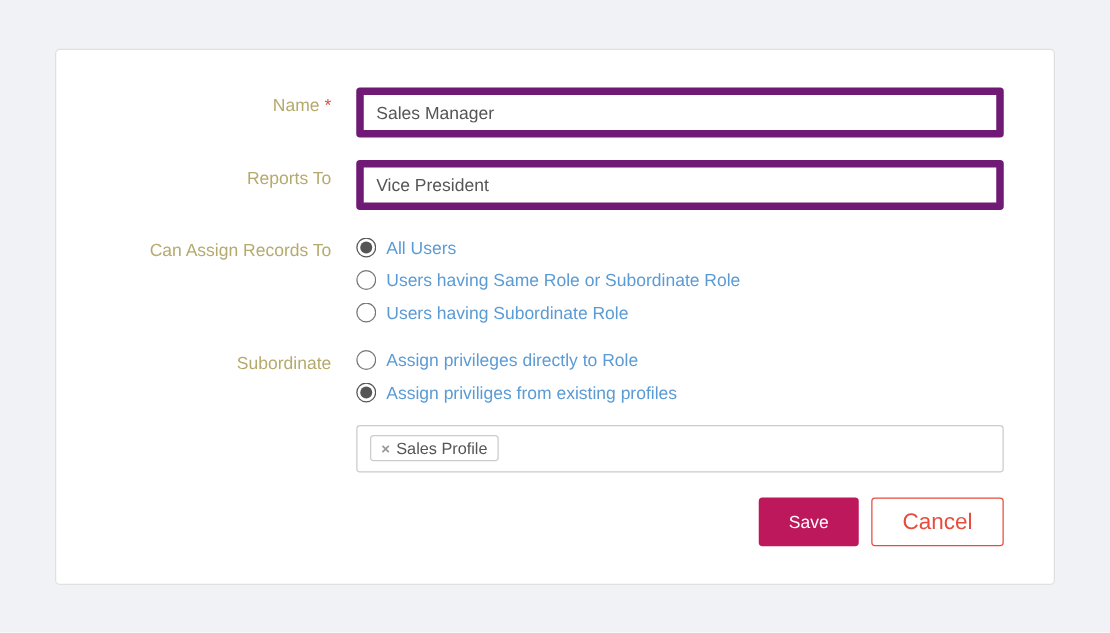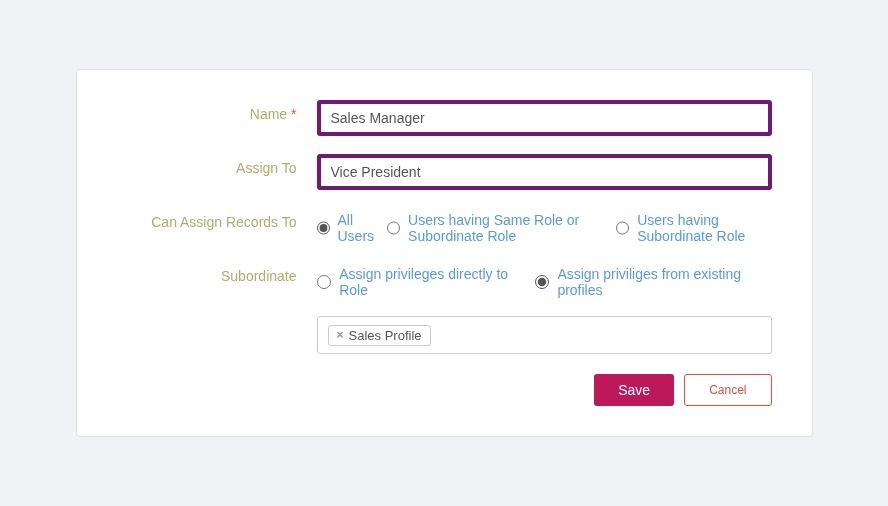--- a/index.html
+++ b/index.html
@@ -14,21 +14,21 @@
       align-items: center;
       width: 888px;
       height: 506px;
     }
 
     .form-container {
       background: #fff;
       border: 1px solid #e0e0e0;
       border-radius: 4px;
       padding: 30px 40px 30px 40px;
-      width: 737px;
+      width: 800px;
     }
 
     .form-row {
       display: flex;
       align-items: flex-start;
       margin-bottom: 18px;
     }
 
     .form-label {
       width: 200px;
@@ -39,31 +39,32 @@
       font-size: 14px;
       flex-shrink: 0;
     }
 
     .form-label .required {
       color: #e74c3c;
     }
 
     .form-input {
       flex: 1;
-      border: 4px solid #701a75;
+      border: 6px solid #701a75;
       border-radius: 3px;
       padding: 6px 10px;
       font-size: 14px;
       color: #555;
       outline: none;
       background: #fff;
     }
 
     .radio-group {
       display: flex;
+      flex-direction: column;
       gap: 10px;
       padding-top: 4px;
     }
 
     .radio-option {
       display: flex;
       align-items: center;
       gap: 8px;
       cursor: pointer;
     }
@@ -128,21 +129,21 @@
       font-size: 14px;
       cursor: pointer;
     }
 
     .btn-cancel {
       background: #fff;
       color: #e74c3c;
       border: 1px solid #e74c3c;
       border-radius: 3px;
       padding: 8px 24px;
-      font-size: 12px;
+      font-size: 18px;
       cursor: pointer;
     }
 
     .privileges-row {
       display: flex;
       align-items: flex-start;
       margin-bottom: 18px;
     }
 
     .profiles-row {
@@ -160,21 +161,21 @@
   <div class="form-row">
     <div class="form-label">
       <span>Name</span>
       <span class="required">*</span>
     </div>
     <input type="text" class="form-input" value="Sales Manager" style="">
   </div>
 
   <div class="form-row">
     <div class="form-label">
-      <span>Assign To</span>
+      <span>Reports To</span>
     </div>
     <input type="text" class="form-input" value="Vice President" style="">
   </div>
 
   <div class="form-row">
     <div class="form-label">
       <span>Can Assign Records To</span>
     </div>
     <div class="radio-group">
       <label class="radio-option">

